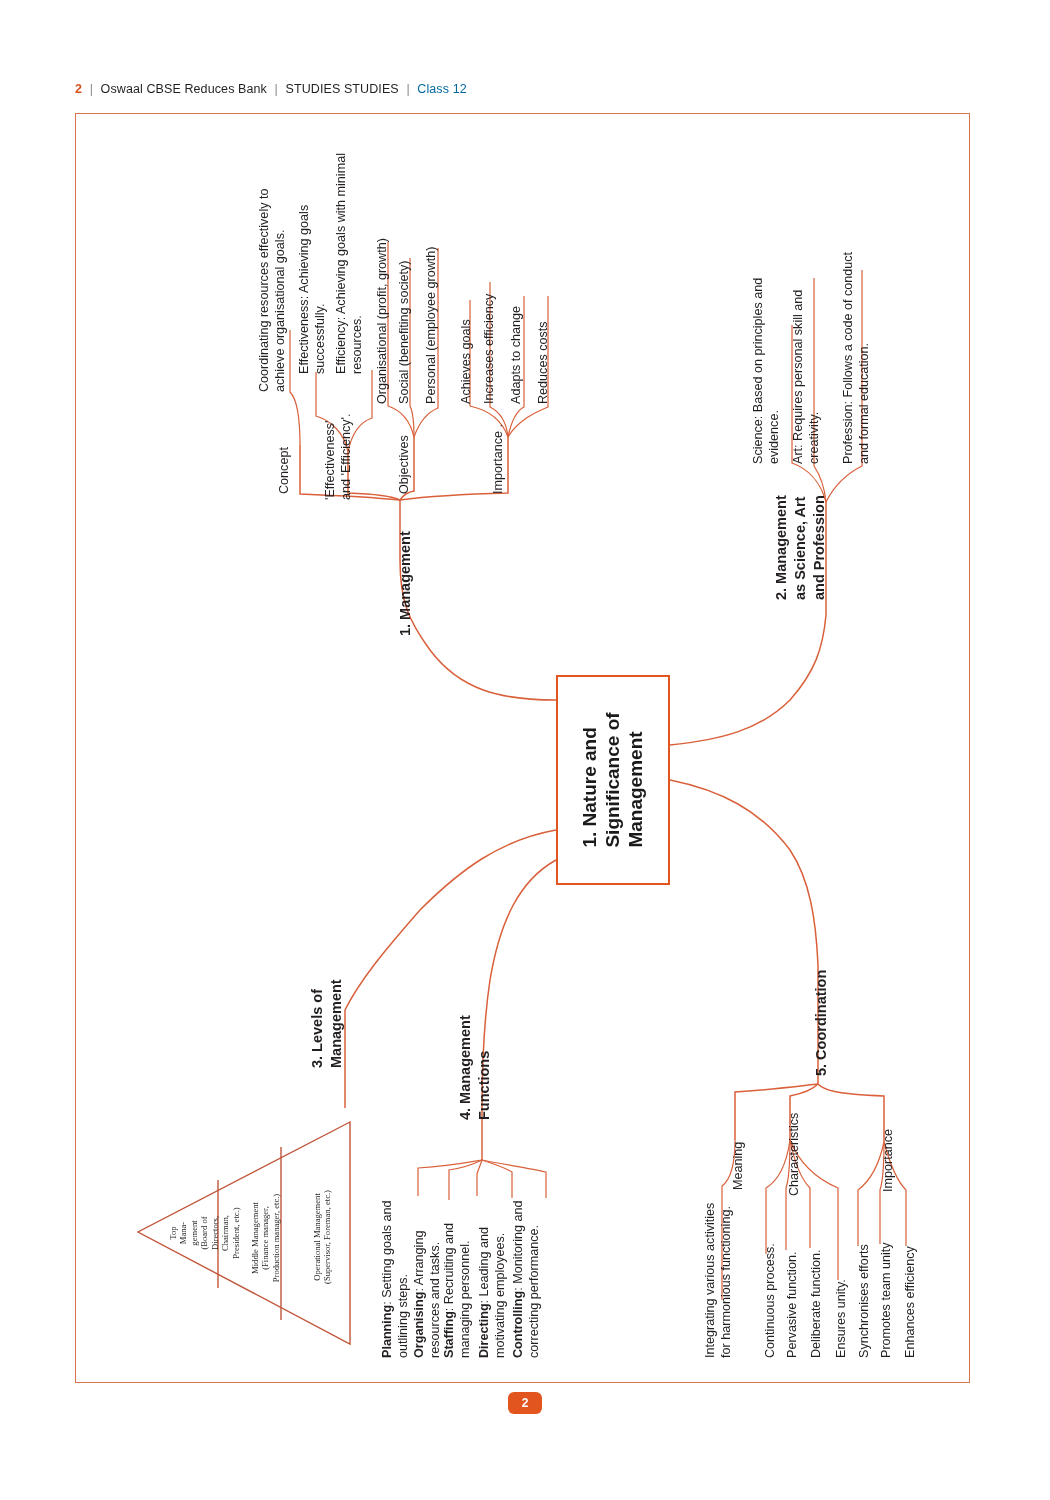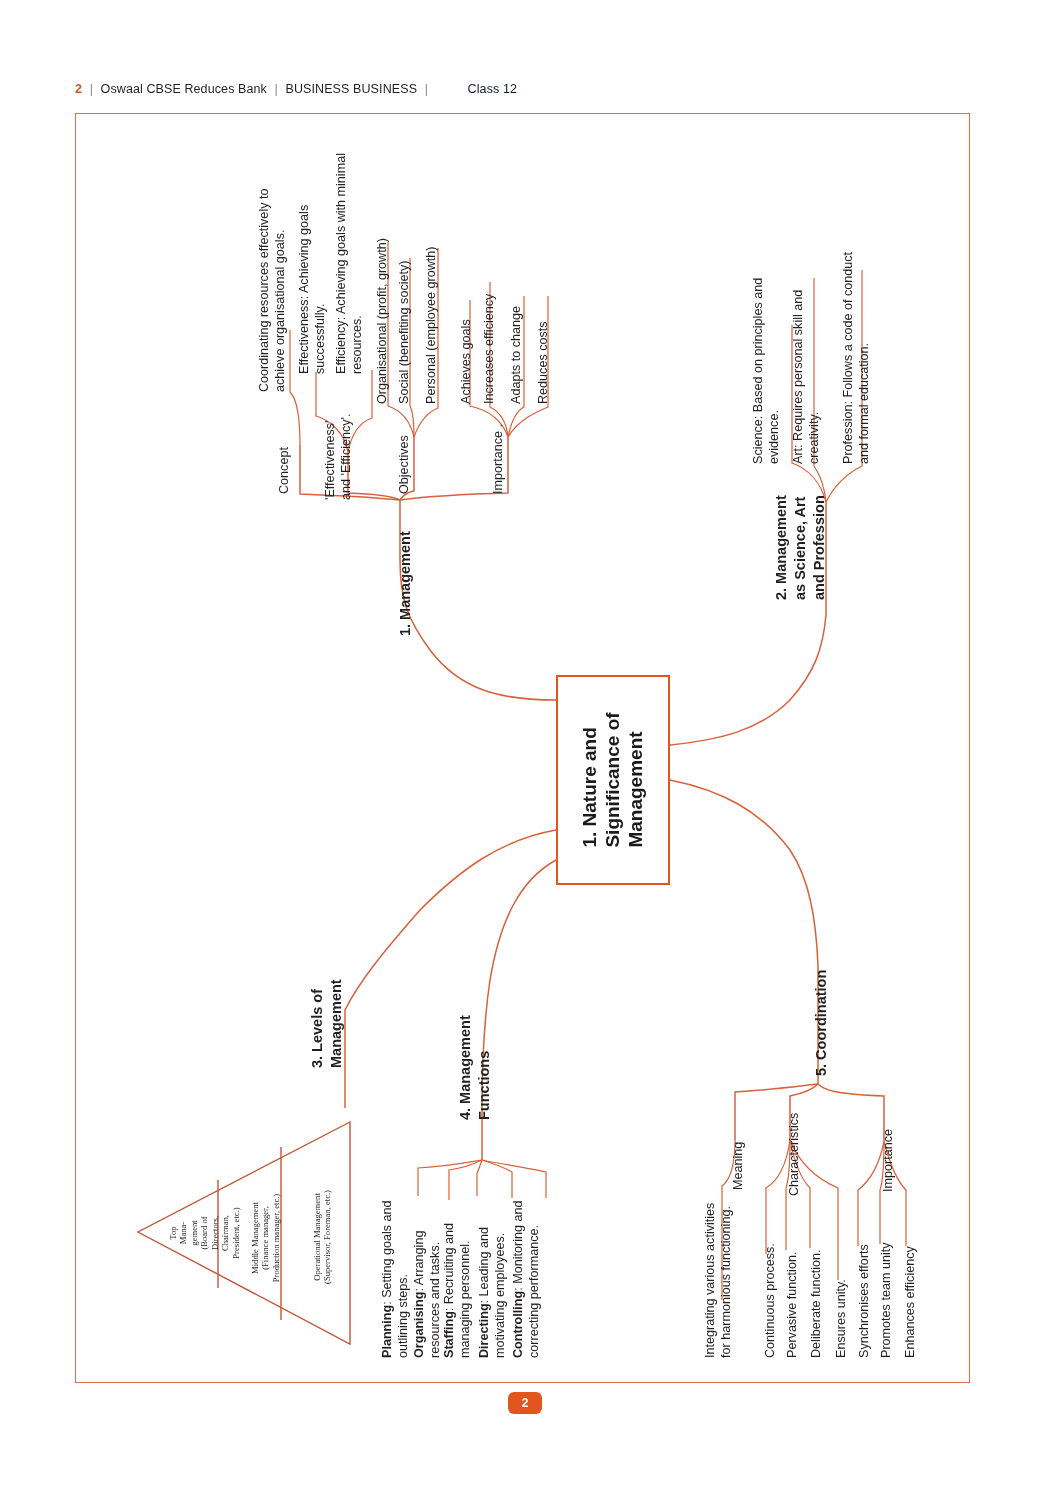--- a/index.html
+++ b/index.html
@@ -10,21 +10,21 @@
   }
   #stage{position:absolute;left:0;top:0;width:1050px;height:1500px;}
 
   
   .hdr{position:absolute;left:75px;top:82px;width:900px;height:22px;
        font-size:12.5px;letter-spacing:.1px;white-space:nowrap;}
   .hdr .pg{color:#D9531E;font-weight:bold;}
   .hdr .sep{color:#8a8a8a;padding:0 4px;}
   .hdr .t1{color:#231f20;}
   .hdr .t2{color:#231f20;}
-  .hdr .t3{color:#0f172a;margin-left:32px;}
+  .hdr .t3{color:#0369a1;}
 
   
   .frame{position:absolute;left:75px;top:113px;width:895px;height:1270px;
          border:1.6px solid #D9724F;box-sizing:border-box;background:transparent;}
 
   
   .pagebadge{position:absolute;left:508px;top:1392px;width:34px;height:22px;
      background:#E2551F;border-radius:6px;color:#fff;font-size:12px;font-weight:bold;
      display:flex;align-items:center;justify-content:center;}
 
@@ -57,21 +57,21 @@
 </head>
 <body>
 
 <div id="stage">
 
   <div class="hdr">
     <span class="pg">2</span>
     <span class="sep">|</span>
     <span class="t1">Oswaal CBSE Reduces Bank</span>
     <span class="sep">|</span>
-    <span class="t2">BUSINESS BUSINESS</span>
+    <span class="t2">STUDIES STUDIES</span>
     <span class="sep">|</span>
     <span class="t3">Class 12</span>
   </div>
 
   <div class="frame"></div>
 
   <svg class="links" viewBox="0 0 1050 1500">
 
     <path d="M556,700 C500,700 460,690 430,650 C408,620 400,600 400,560"></path>
 

